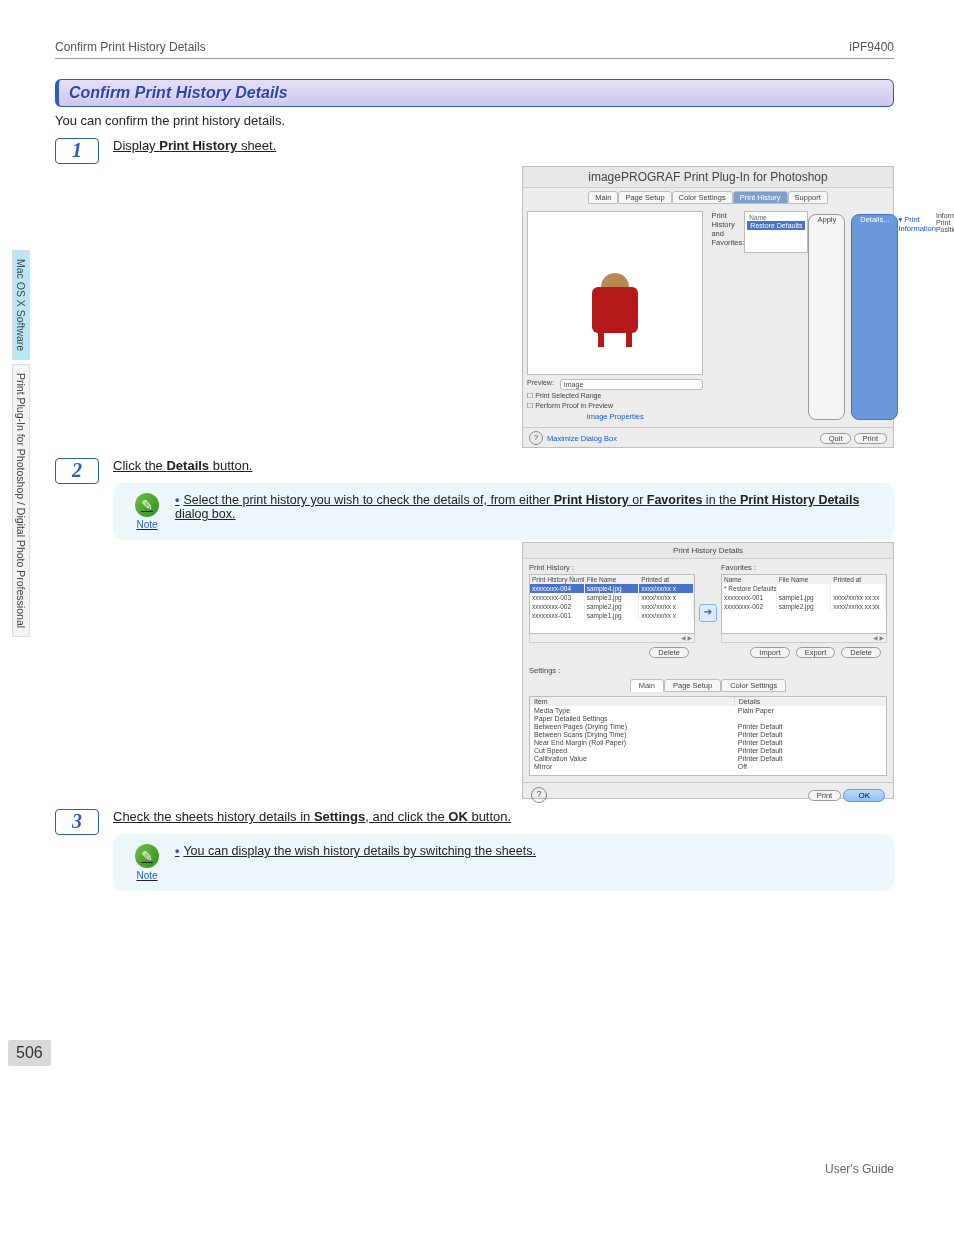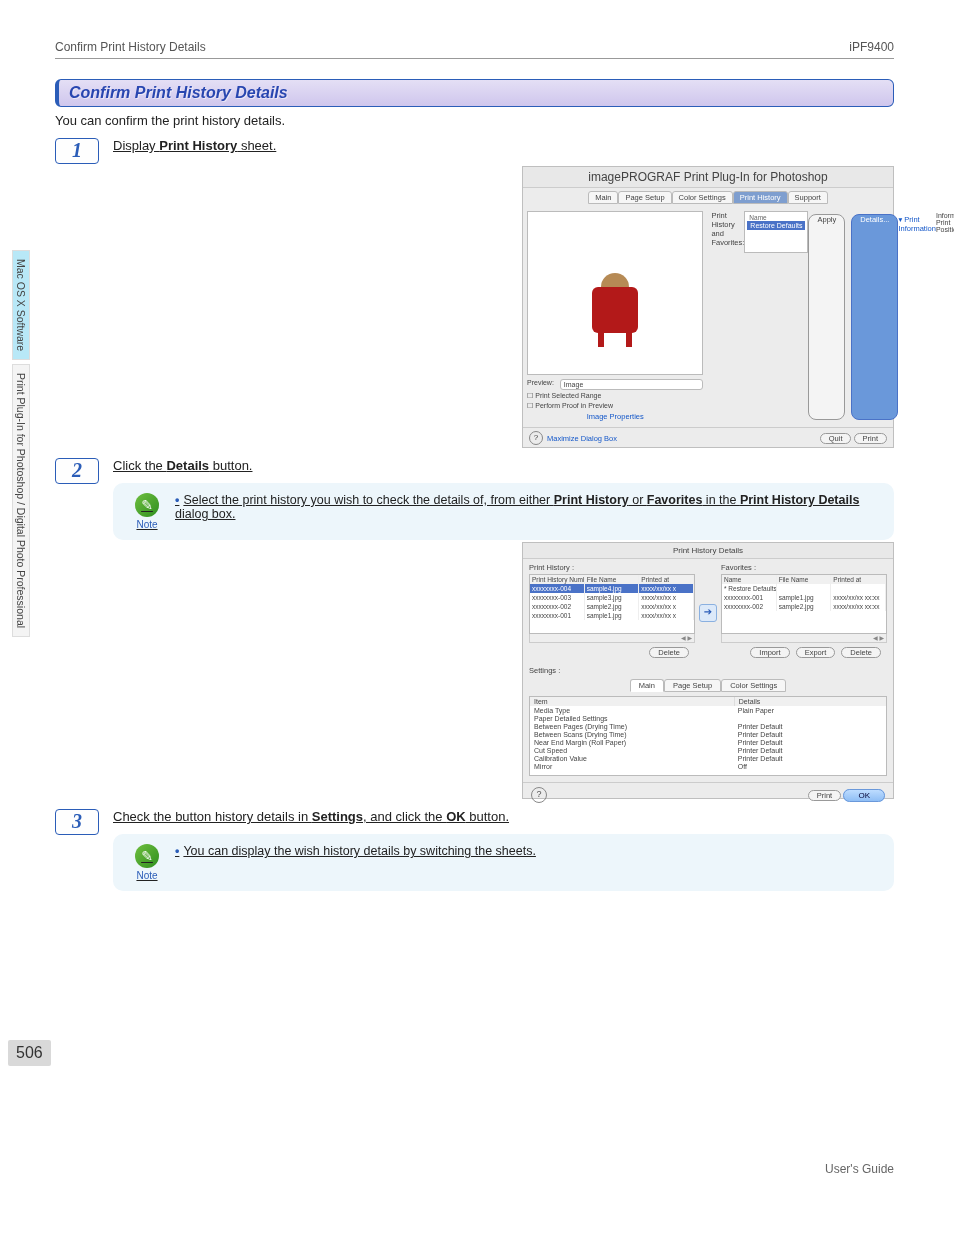--- a/index.html
+++ b/index.html
@@ -411,21 +411,21 @@
           <span class="s1-btn">Print</span>
           <span class="s2-ok">OK</span>
         </span>
       </div>
     </div>
   </div>
 
   <div class="step-row">
     <div class="step-num">3</div>
     <div class="step-body">
-      <span>Check the button history details in </span><b>Settings</b><span>, and click the </span><b>OK</b><span> button.</span>
+      <span>Check the sheets history details in </span><b>Settings</b><span>, and click the </span><b>OK</b><span> button.</span>
       <div class="note-box">
         <div class="note-icon-col">
           <div class="note-pencil">✎</div>
           <div class="note-label">Note</div>
         </div>
         <div class="note-text"><span class="dot">•</span><span>You can display the wish history details by switching the sheets.</span></div>
       </div>
     </div>
   </div>
 

